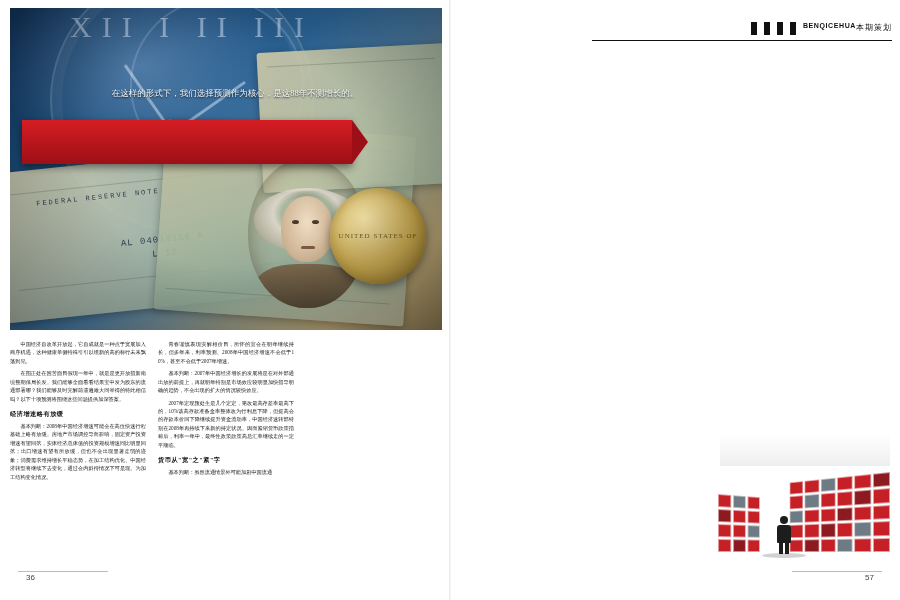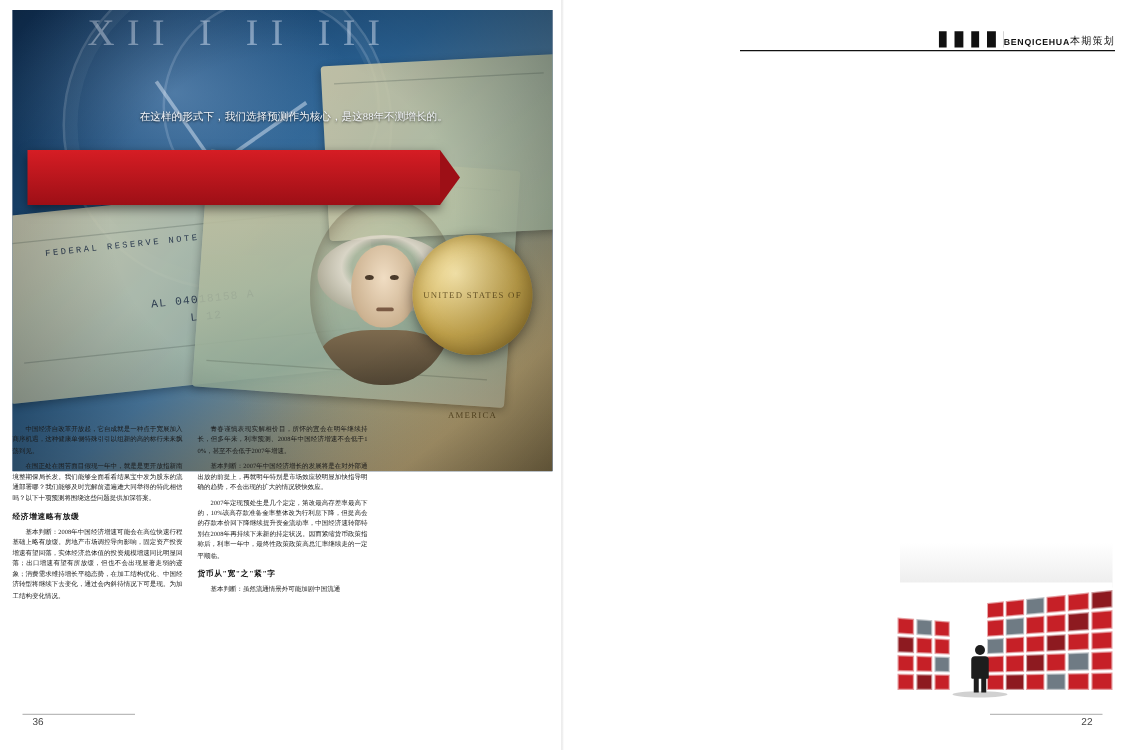--- a/index.html
+++ b/index.html
@@ -14,21 +14,21 @@
   .page-left{width:450px;background:#fff;}
   .page-right{width:450px;background:#fff;}
   .gutter{
     position:absolute;left:449px;top:0;width:2px;height:600px;
     background:linear-gradient(to right,rgba(0,0,0,.10),rgba(0,0,0,.02));
     z-index:30;
   }
 
   
   .hero{
-    position:absolute;left:10px;top:8px;width:432px;height:369px;
+    position:absolute;left:10px;top:8px;width:432px;height:322px;
     overflow:hidden;
     background:#0b2a52;
   }
   .hero-bg{
     position:absolute;inset:0;
     background:
       radial-gradient(ellipse 200px 150px at 30% 18%, rgba(120,160,200,.55), rgba(0,0,0,0) 70%),
       radial-gradient(ellipse 250px 200px at 78% 70%, rgba(190,170,110,.45), rgba(0,0,0,0) 70%),
       linear-gradient(140deg,#12365f 0%,#1b4a78 22%,#2a6192 40%,#4c7ca3 55%,#8a8f7e 72%,#b9a477 86%,#8f7c52 100%);
   }
@@ -148,21 +148,21 @@
     letter-spacing:.5px;
   }
   .para{margin:0 0 4px 0;text-indent:2em;}
 
   
   .lcols{left:10px;top:340px;width:432px;gap:12px;}
   .lcols .col{width:136px;}
 
   
   .rheader{
-    position:absolute;right:8px;top:22px;height:16px;display:flex;align-items:flex-end;gap:0;
+    position:absolute;right:8px;top:22px;height:16px;display:flex;align-items:flex-start;gap:0;
   }
   .checker{
     width:52px;height:13px;
     background:
       linear-gradient(90deg,#111 0 25%,#fff 25% 50%,#111 50% 75%,#fff 75% 100%);
     background-size:26px 6.5px;
     background-repeat:repeat;
     border:0;
   }
   .checker:before{content:"";}
@@ -358,17 +358,17 @@
       <div class="fig-shadow"></div>
       <div class="figure">
         <div class="fig-head"></div>
         <div class="fig-body"></div>
         <div class="fig-leg a"></div>
         <div class="fig-leg b"></div>
       </div>
     </div>
 
     <div class="pno-rule r"></div>
-    <div class="pno r">22</div>
+    <div class="pno r">57</div>
   </div>
 
   <div class="gutter"></div>
 </div>
 
 </body></html>

